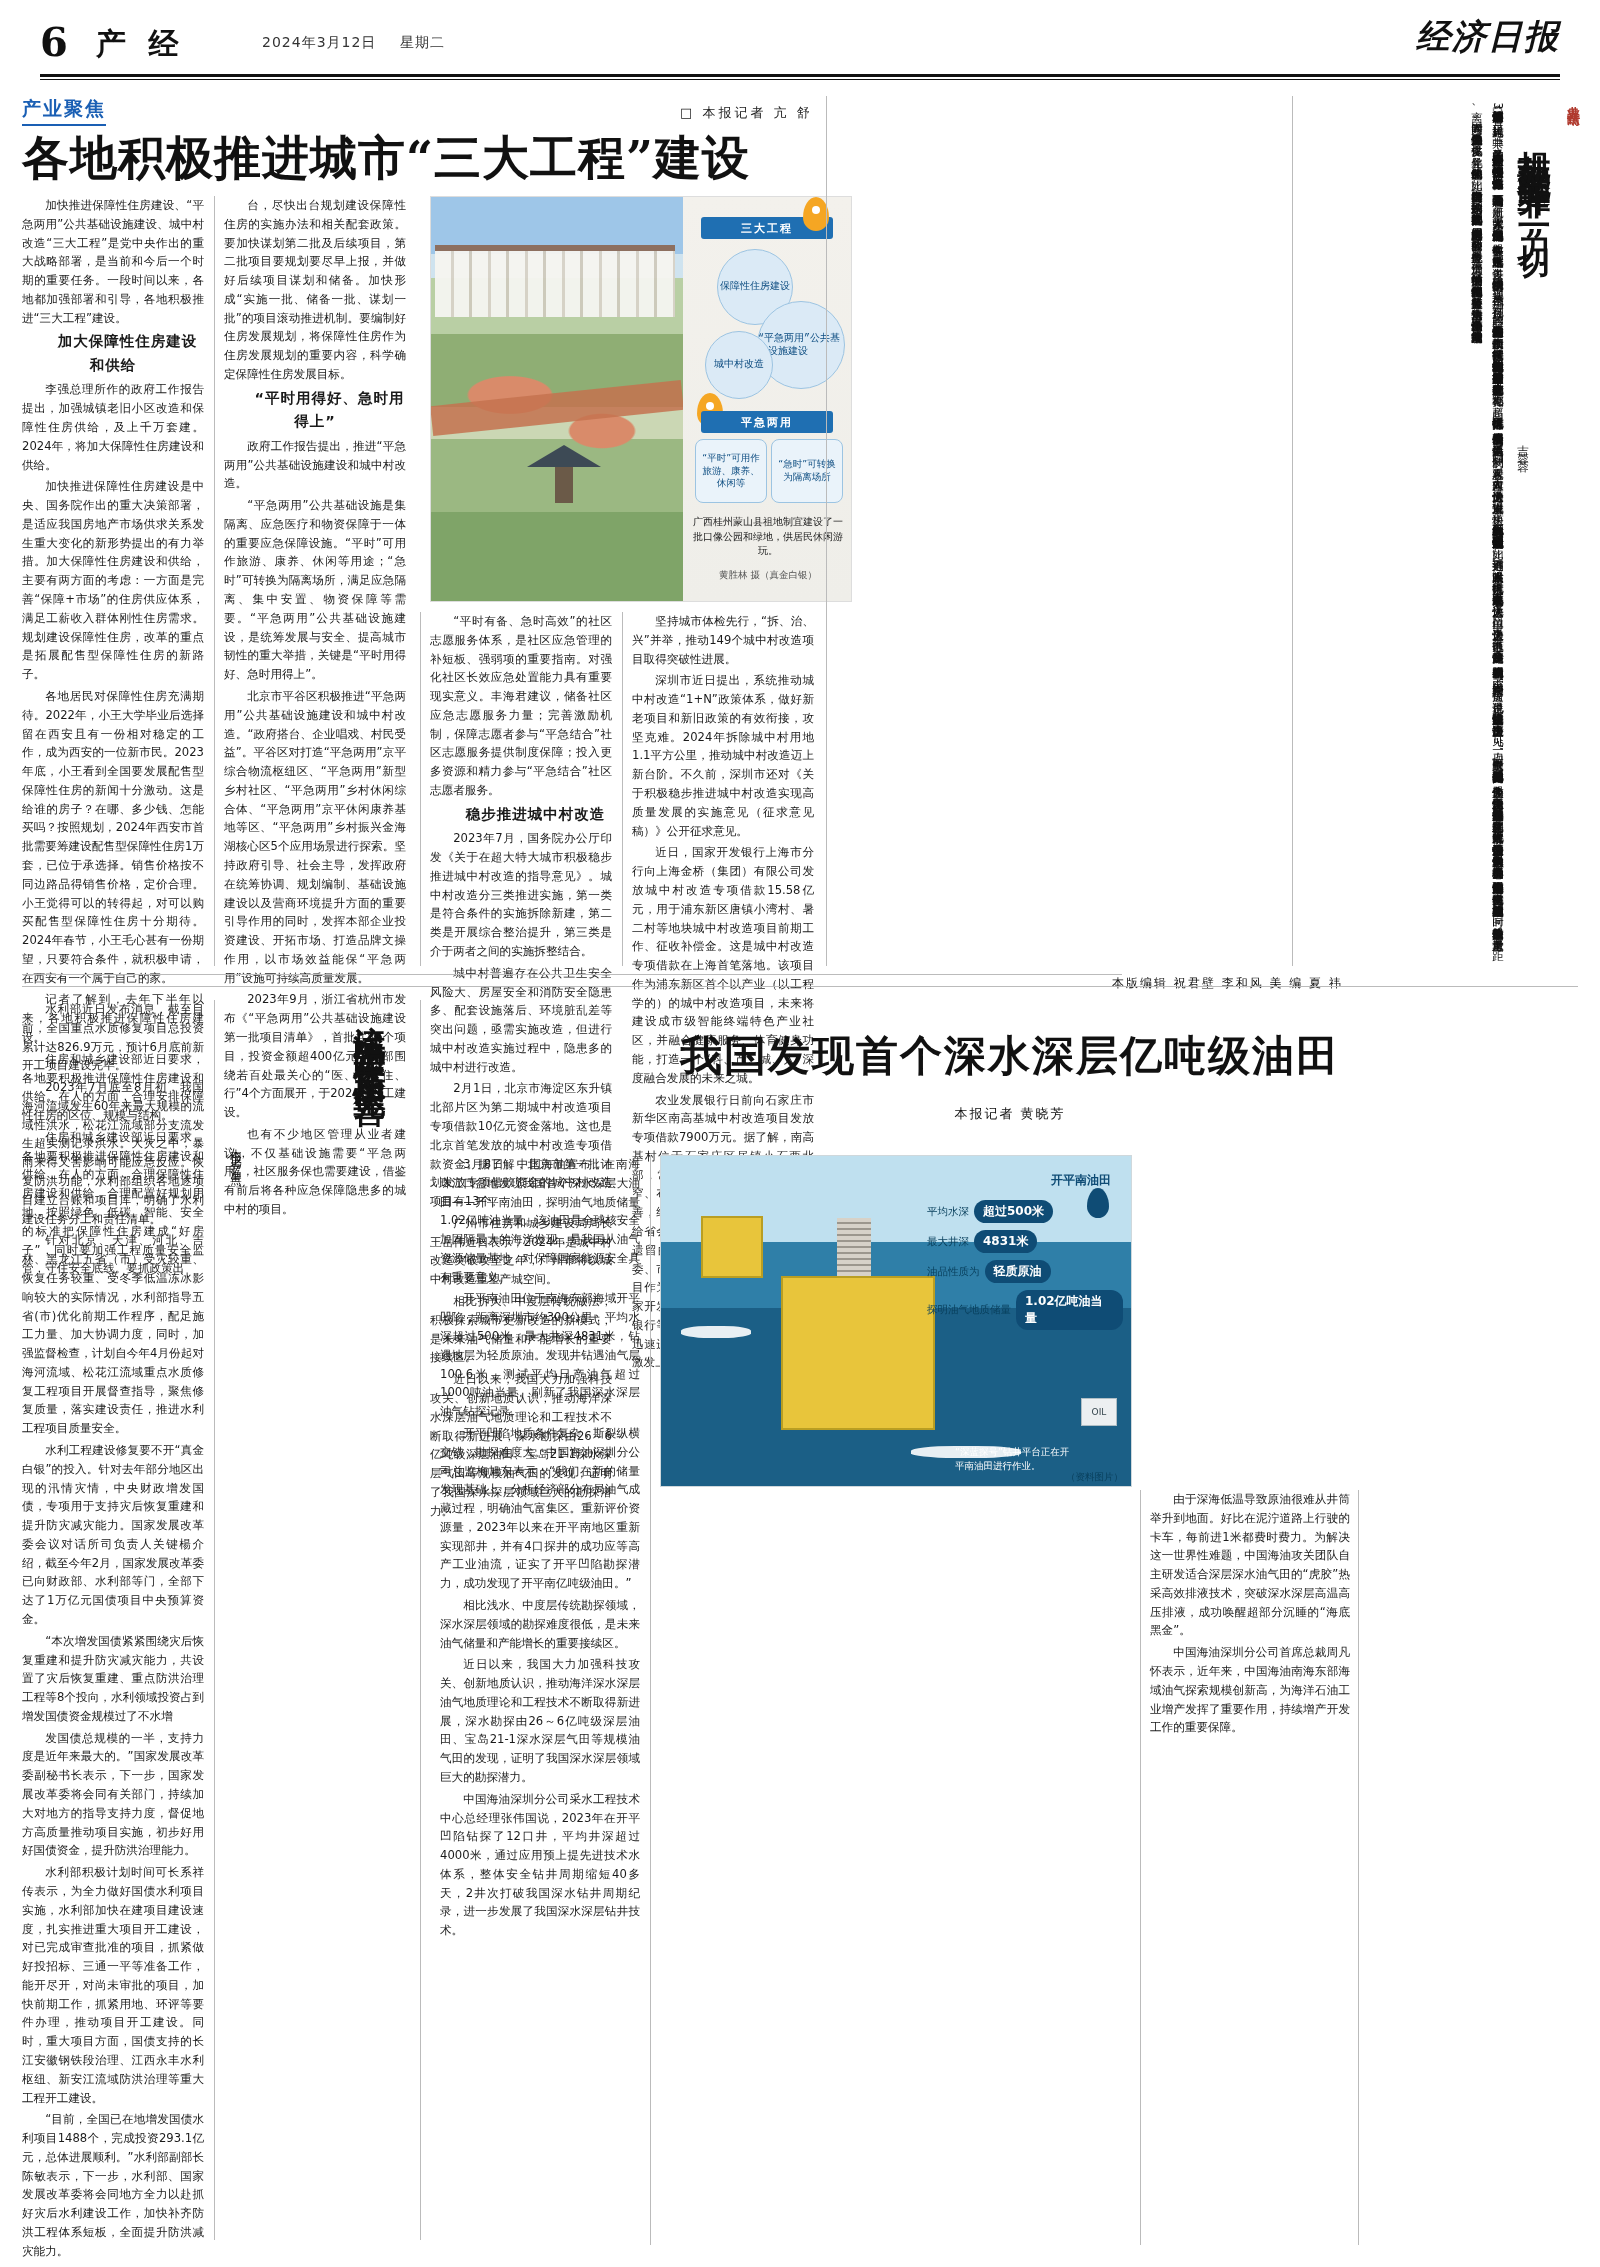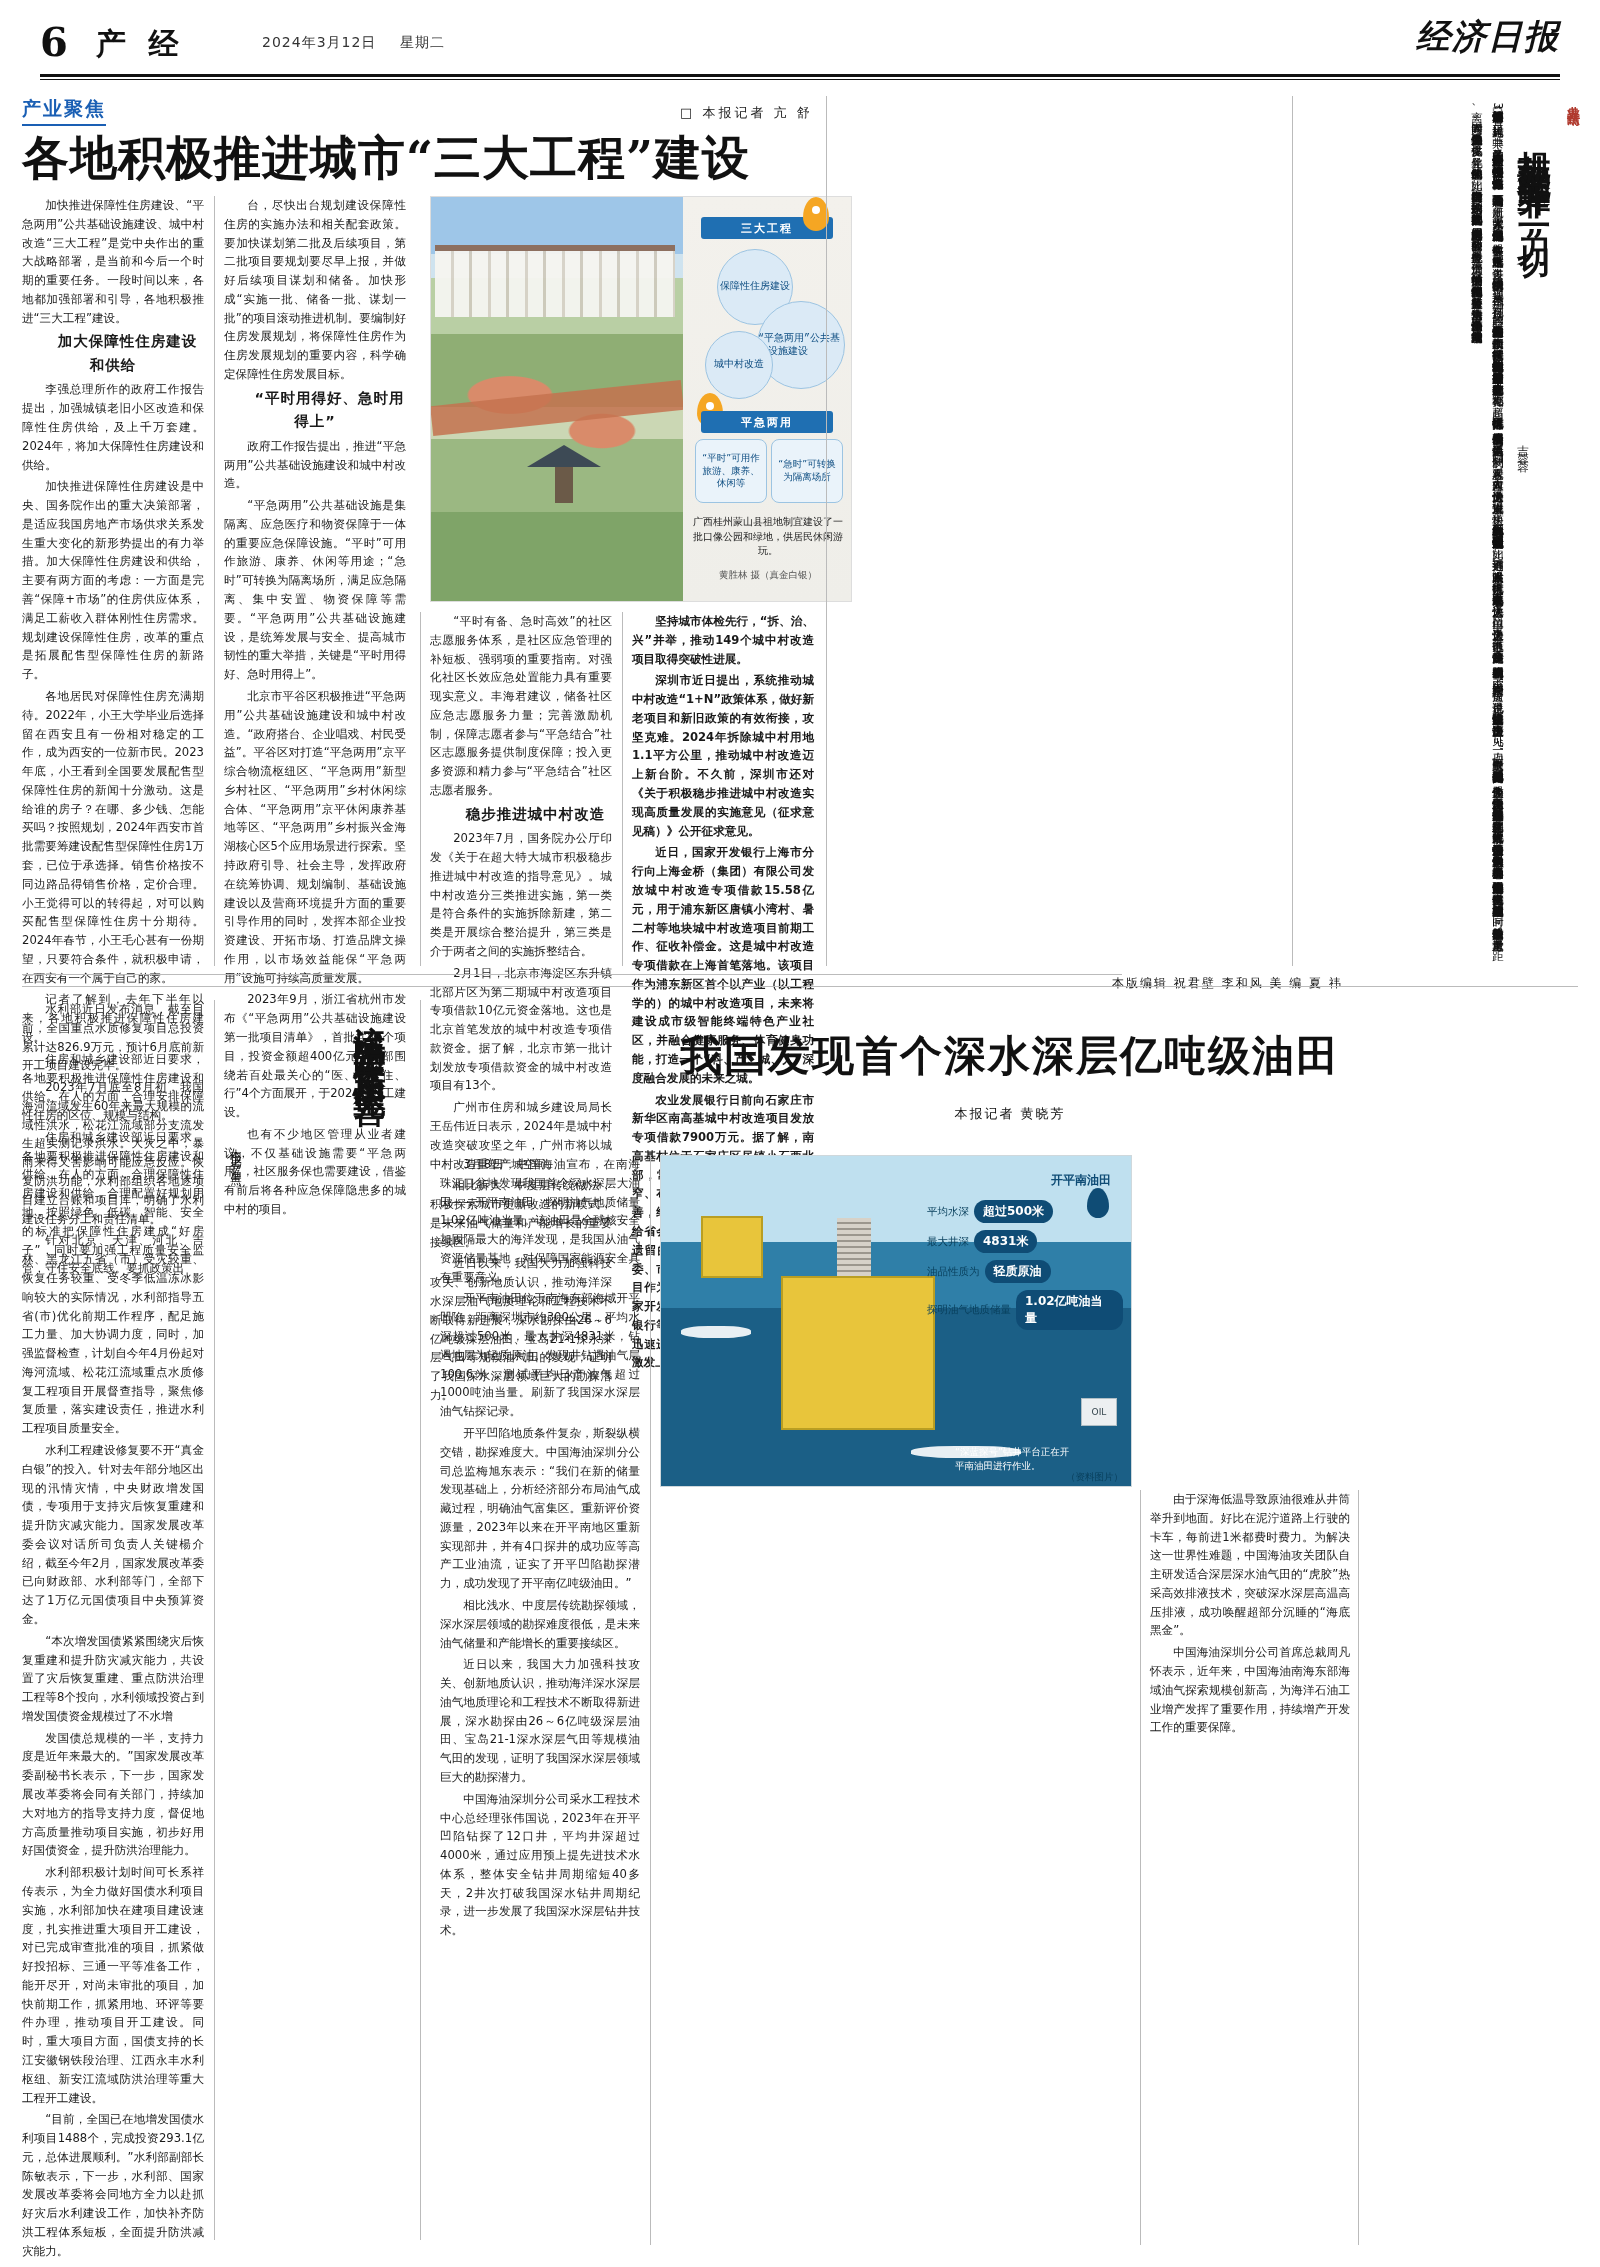--- a/index.html
+++ b/index.html
@@ -145,26 +145,27 @@
       <p>政府工作报告提出，推进“平急两用”公共基础设施建设和城中村改造。</p>
       <p>“平急两用”公共基础设施是集隔离、应急医疗和物资保障于一体的重要应急保障设施。“平时”可用作旅游、康养、休闲等用途；“急时”可转换为隔离场所，满足应急隔离、集中安置、物资保障等需要。“平急两用”公共基础设施建设，是统筹发展与安全、提高城市韧性的重大举措，关键是“平时用得好、急时用得上”。</p>
       <p>北京市平谷区积极推进“平急两用”公共基础设施建设和城中村改造。“政府搭台、企业唱戏、村民受益”。平谷区对打造“平急两用”京平综合物流枢纽区、“平急两用”新型乡村社区、“平急两用”乡村休闲综合体、“平急两用”京平休闲康养基地等区、“平急两用”乡村振兴金海湖核心区5个应用场景进行探索。坚持政府引导、社会主导，发挥政府在统筹协调、规划编制、基础设施建设以及营商环境提升方面的重要引导作用的同时，发挥本部企业投资建设、开拓市场、打造品牌文操作用，以市场效益能保“平急两用”设施可持续高质量发展。</p>
       <p>2023年9月，浙江省杭州市发布《“平急两用”公共基础设施建设第一批项目清单》，首批共87个项目，投资金额超400亿元，全部围绕若百处最关心的“医、食、住、行”4个方面展开，于2024年开工建设。</p>
       <p>也有不少地区管理从业者建议，不仅基础设施需要“平急两用”，社区服务保也需要建设，借鉴有前后将各种应急保障隐患多的城中村的项目。</p>
     </div>
   <div class="col-text" id="lead-col4" style="left:430px;top:612px;width:182px;height:354px;">
       <p>“平时有备、急时高效”的社区志愿服务体系，是社区应急管理的补短板、强弱项的重要指南。对强化社区长效应急处置能力具有重要现实意义。丰海君建议，储备社区应急志愿服务力量；完善激励机制，保障志愿者参与“平急结合”社区志愿服务提供制度保障；投入更多资源和精力参与“平急结合”社区志愿者服务。</p>
       <p class="sub-h">稳步推进城中村改造</p>
       <p>2023年7月，国务院办公厅印发《关于在超大特大城市积极稳步推进城中村改造的指导意见》。城中村改造分三类推进实施，第一类是符合条件的实施拆除新建，第二类是开展综合整治提升，第三类是介于两者之间的实施拆整结合。</p>
+      <p>城中村普遍存在公共卫生安全风险大、房屋安全和消防安全隐患多、配套设施落后、环境脏乱差等突出问题，亟需实施改造，但进行城中村改造实施过程中，隐患多的城中村进行改造。</p>
       <p>2月1日，北京市海淀区东升镇北部片区为第二期城中村改造项目专项借款10亿元资金落地。这也是北京首笔发放的城中村改造专项借款资金。据了解，北京市第一批计划发放专项借款资金的城中村改造项目有13个。</p>
       <p>广州市住房和城乡建设局局长王岳伟近日表示，2024年是城中村改造突破攻坚之年，广州市将以城中村改造重塑产城空间。</p>
       <p>相比拆大、中度层传统做法，积极探索城市更新改造的新模式，是未来油气储量和产能增长的重要接续区。</p>
       <p>近日以来，我国大力加强科技攻关、创新地质认识，推动海洋深水深层油气地质理论和工程技术不断取得新进展，深水勘探由26～6亿吨级深层油田、宝岛21-1深水深层气田等规模油气田的发现，证明了我国深水深层领域巨大的勘探潜力。</p>
     </div>
-  <div class="col-text" id="lead-col5" style="left:632px;top:612px;width:182px;height:354px;font-weight:bold;">
+  <div class="col-text" id="lead-col5" style="left:632px;top:612px;width:182px;height:354px;">
       <p>坚持城市体检先行，“拆、治、兴”并举，推动149个城中村改造项目取得突破性进展。</p>
       <p>深圳市近日提出，系统推动城中村改造“1+N”政策体系，做好新老项目和新旧政策的有效衔接，攻坚克难。2024年拆除城中村用地1.1平方公里，推动城中村改造迈上新台阶。不久前，深圳市还对《关于积极稳步推进城中村改造实现高质量发展的实施意见（征求意见稿）》公开征求意见。</p>
       <p>近日，国家开发银行上海市分行向上海金桥（集团）有限公司发放城中村改造专项借款15.58亿元，用于浦东新区唐镇小湾村、暑二村等地块城中村改造项目前期工作、征收补偿金。这是城中村改造专项借款在上海首笔落地。该项目作为浦东新区首个以产业（以工程学的）的城中村改造项目，未来将建设成市级智能终端特色产业社区，并融合健康服务、体育健身功能，打造一个“科、产、城、人”深度融合发展的未来之城。</p>
       <p>农业发展银行日前向石家庄市新华区南高基城中村改造项目发放专项借款7900万元。据了解，南高基村位于石家庄区居镇小石西北部，常住人口4000余人，街道狭窄、布局杂乱、配套公共设施不完善，给村民生活造成极大不便，也给省会地市发展形成制约，是历史遗留的“老大难”问题。石家庄市委、市政府将南高基城中村改造项目作为重点民生工程，主动对接国家开发银行等金融机构，农业发展银行等金融机构，完善金融服务，迅速进一步助力新效投资和消费，激发上下游相关企业发展活力。</p>
     </div>
   <div class="col-text" id="lead-col3" style="left:836px;top:196px;width:0px;height:0px;overflow:hidden;"></div>
 
   <div class="vline" style="left:214px;top:196px;height:770px;"></div>
   <div class="vline" style="left:420px;top:612px;height:354px;"></div>
   <div class="vline" style="left:622px;top:612px;height:354px;"></div>

